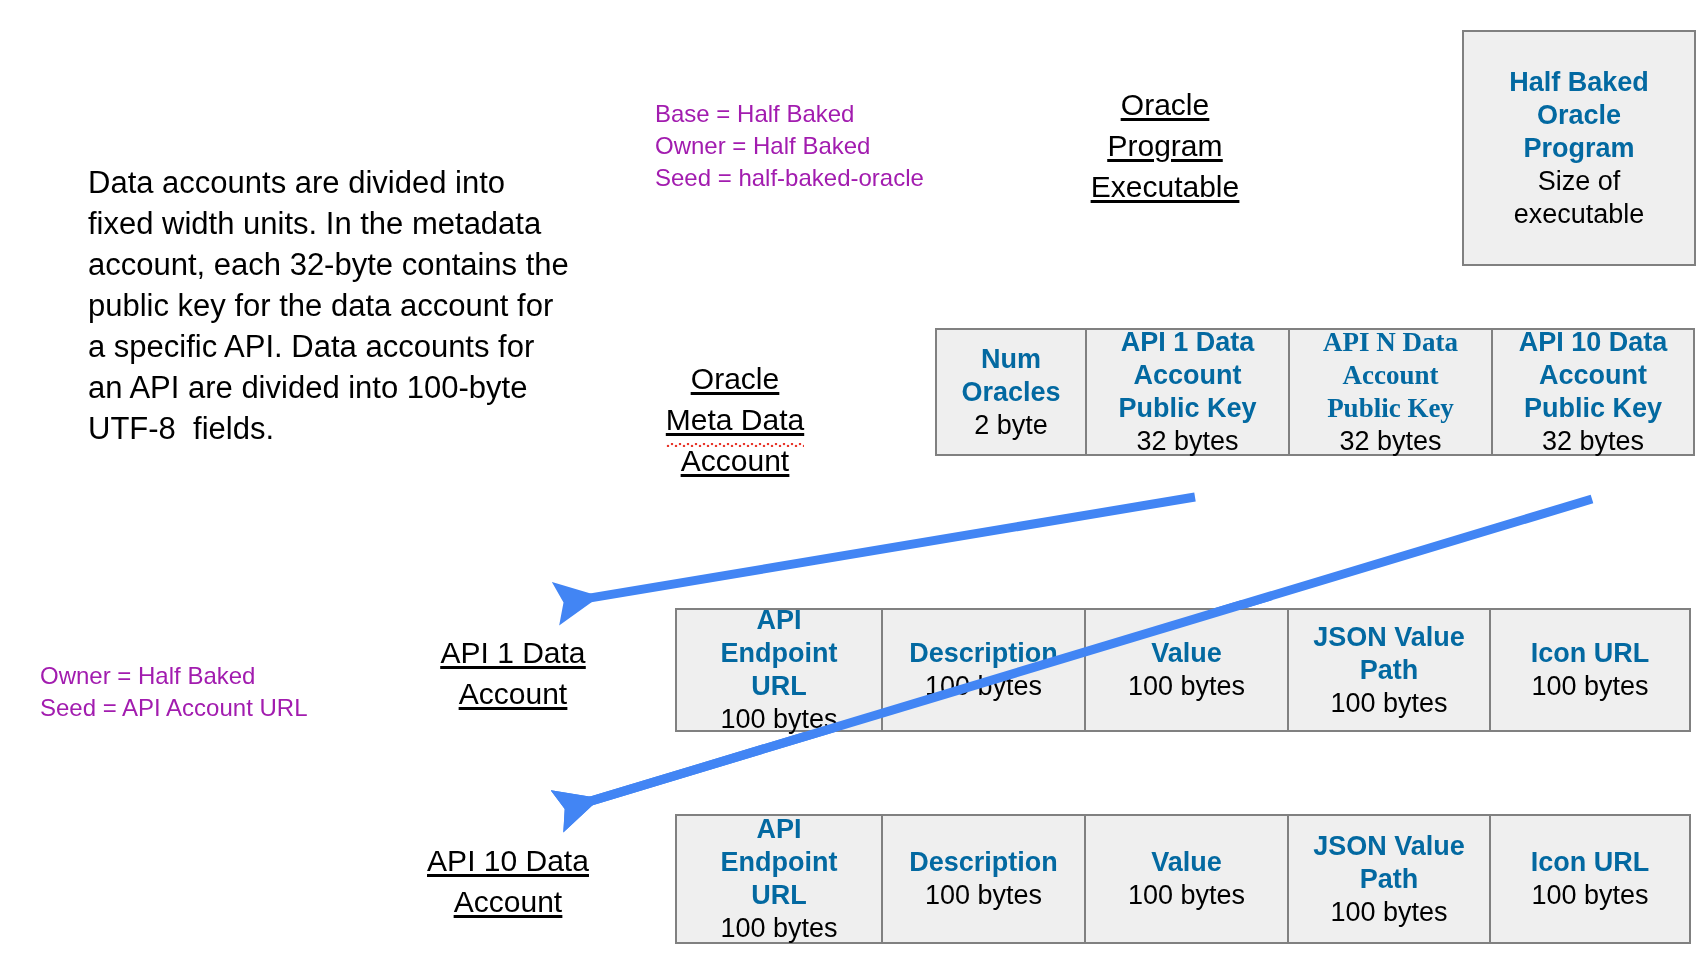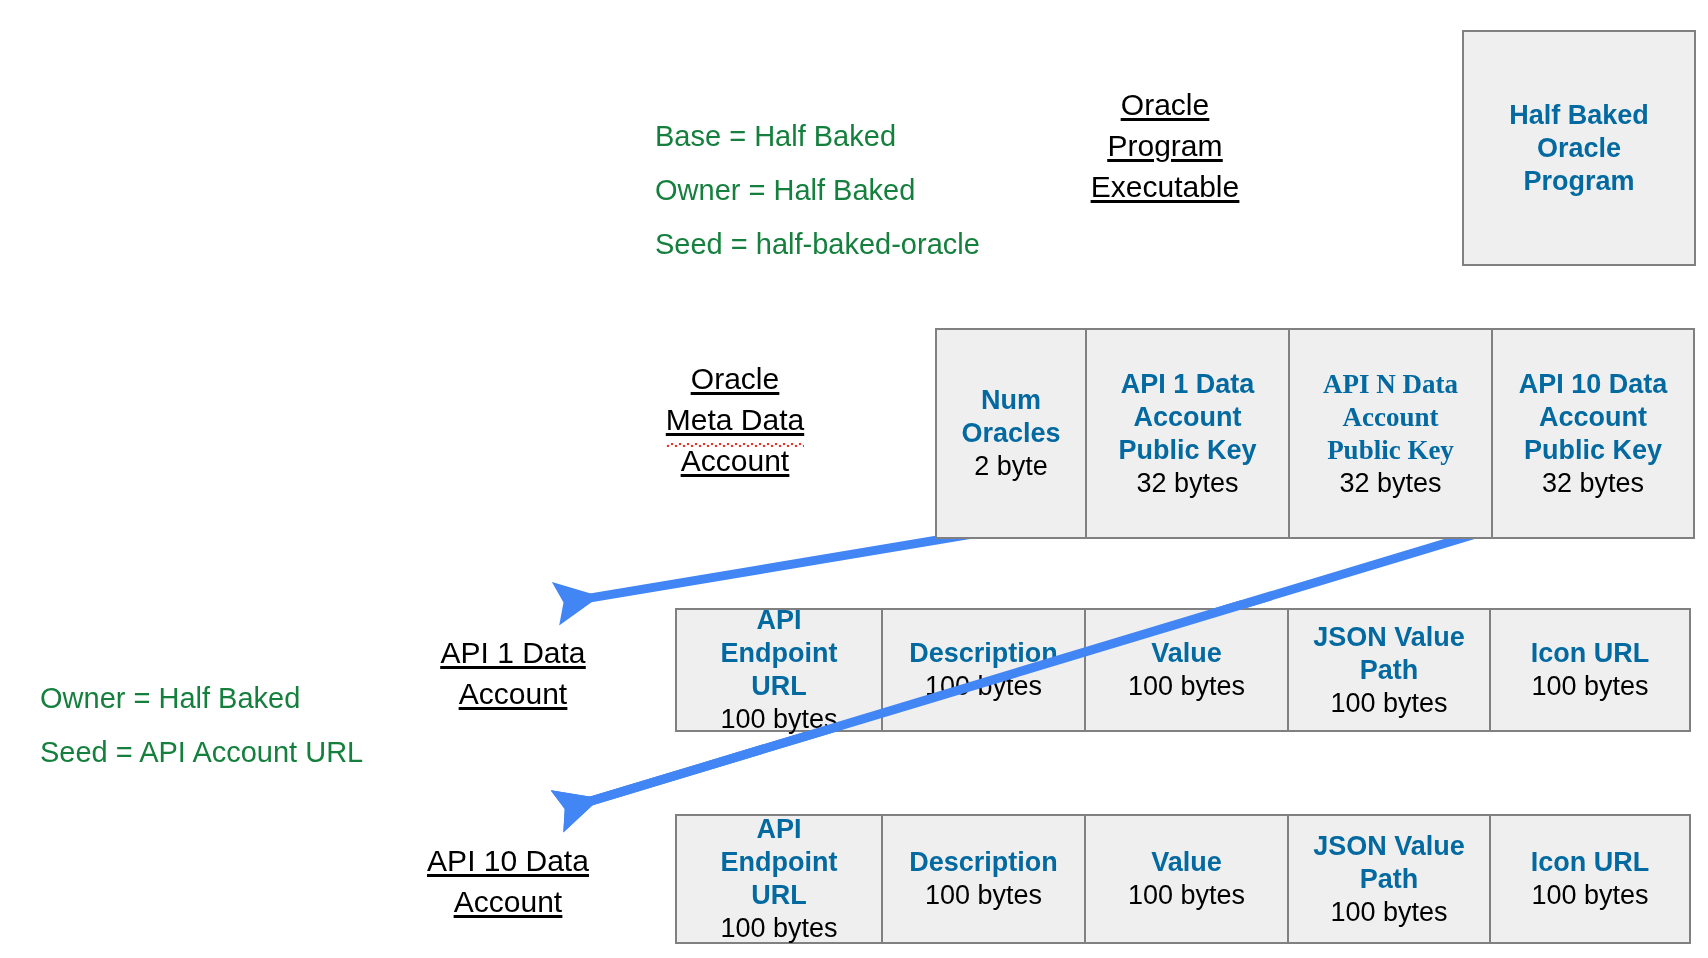--- a/index.html
+++ b/index.html
@@ -23,25 +23,24 @@
   .abs { position: absolute; }
 
   .body-text {
     font-size: 31px;
     line-height: 41px;
     color: #000000;
     white-space: pre-wrap;
   }
 
   .meta-note {
-    font-size: 29px;
+    font-size: 24px;
     line-height: 32px;
-    color: #15803d;
+    color: #a21caf;
     white-space: pre-wrap;
-    margin-top: 22px;
   }
 
   .acct-label {
     font-size: 30px;
     line-height: 41px;
     color: #000000;
     text-align: center;
     text-decoration: underline;
     text-underline-offset: 3px;
   }
@@ -128,48 +127,57 @@
   <svg class="arrows" viewBox="0 0 1708 958">
     <defs>
       <marker id="ah" markerWidth="5" markerHeight="5" refX="3.6" refY="2.5" orient="auto" markerUnits="strokeWidth">
         <path d="M0,2.5 L5,0.05 L4.1,2.5 L5,4.95 Z" fill="#4285F4"></path>
       </marker>
     </defs>
     <line id="arrow0" x1="1195" y1="497" x2="567.9578515034679" y2="601.665609005491" stroke="#4285F4" stroke-width="9" marker-end="url(#ah)"></line>
     <line id="arrow1" x1="1592" y1="499" x2="569.0189537120419" y2="807.6413403411486" stroke="#4285F4" stroke-width="9" marker-end="url(#ah)"></line>
   </svg>
 
+  <div class="abs body-text" style="left:88px; top:162px; width:500px;">Data accounts are divided into
+fixed width units. In the metadata
+account, each 32-byte contains the
+public key for the data account for
+a specific API. Data accounts for
+an API are divided into 100-byte
+UTF-8  fields.</div>
 
   <div class="abs" style="left:655px; top:98px; width:330px;">
     <div class="meta-note">Base = Half Baked</div>
     <div class="meta-note">Owner = Half Baked</div>
     <div class="meta-note">Seed = half-baked-oracle</div>
   </div>
 
   <div class="abs acct-label" style="left:1020px; top:84px; width:290px;">
     <span class="ln"><span>Oracle</span></span>
     <span class="ln"><span>Program</span></span>
     <span class="ln"><span>Executable</span></span>
   </div>
 
   <div class="program-box" style="left:1462px; top:30px; width:234px; height:236px;">
     <div class="cell-inner">
       <div class="cell-title" style="white-space:pre-line;">Half Baked
 Oracle
 Program</div>
+      <div class="cell-sub" style="white-space:pre-line;">Size of
+executable</div>
     </div>
   </div>
 
   <div class="abs acct-label" style="left:620px; top:358px; width:230px;">
     <span class="ln"><span>Oracle</span></span>
     <span class="ln"><span class="squiggle">Meta Data</span></span>
     <span class="ln"><span>Account</span></span>
   </div>
 
-  <div class="strip" style="left:935px; top:328px; width:760px; height:211px;">
+  <div class="strip" style="left:935px; top:328px; width:760px; height:128px;">
     <div class="cellbox" style="width:150px;">
       <div class="cell-inner">
         <div class="cell-title" style="white-space:pre-line;">Num
 Oracles</div>
         <div class="cell-sub">2 byte</div>
       </div>
     </div>
     <div class="cellbox" style="width:203px;">
       <div class="cell-inner">
         <div class="cell-title" style="white-space:pre-line;">API 1 Data

